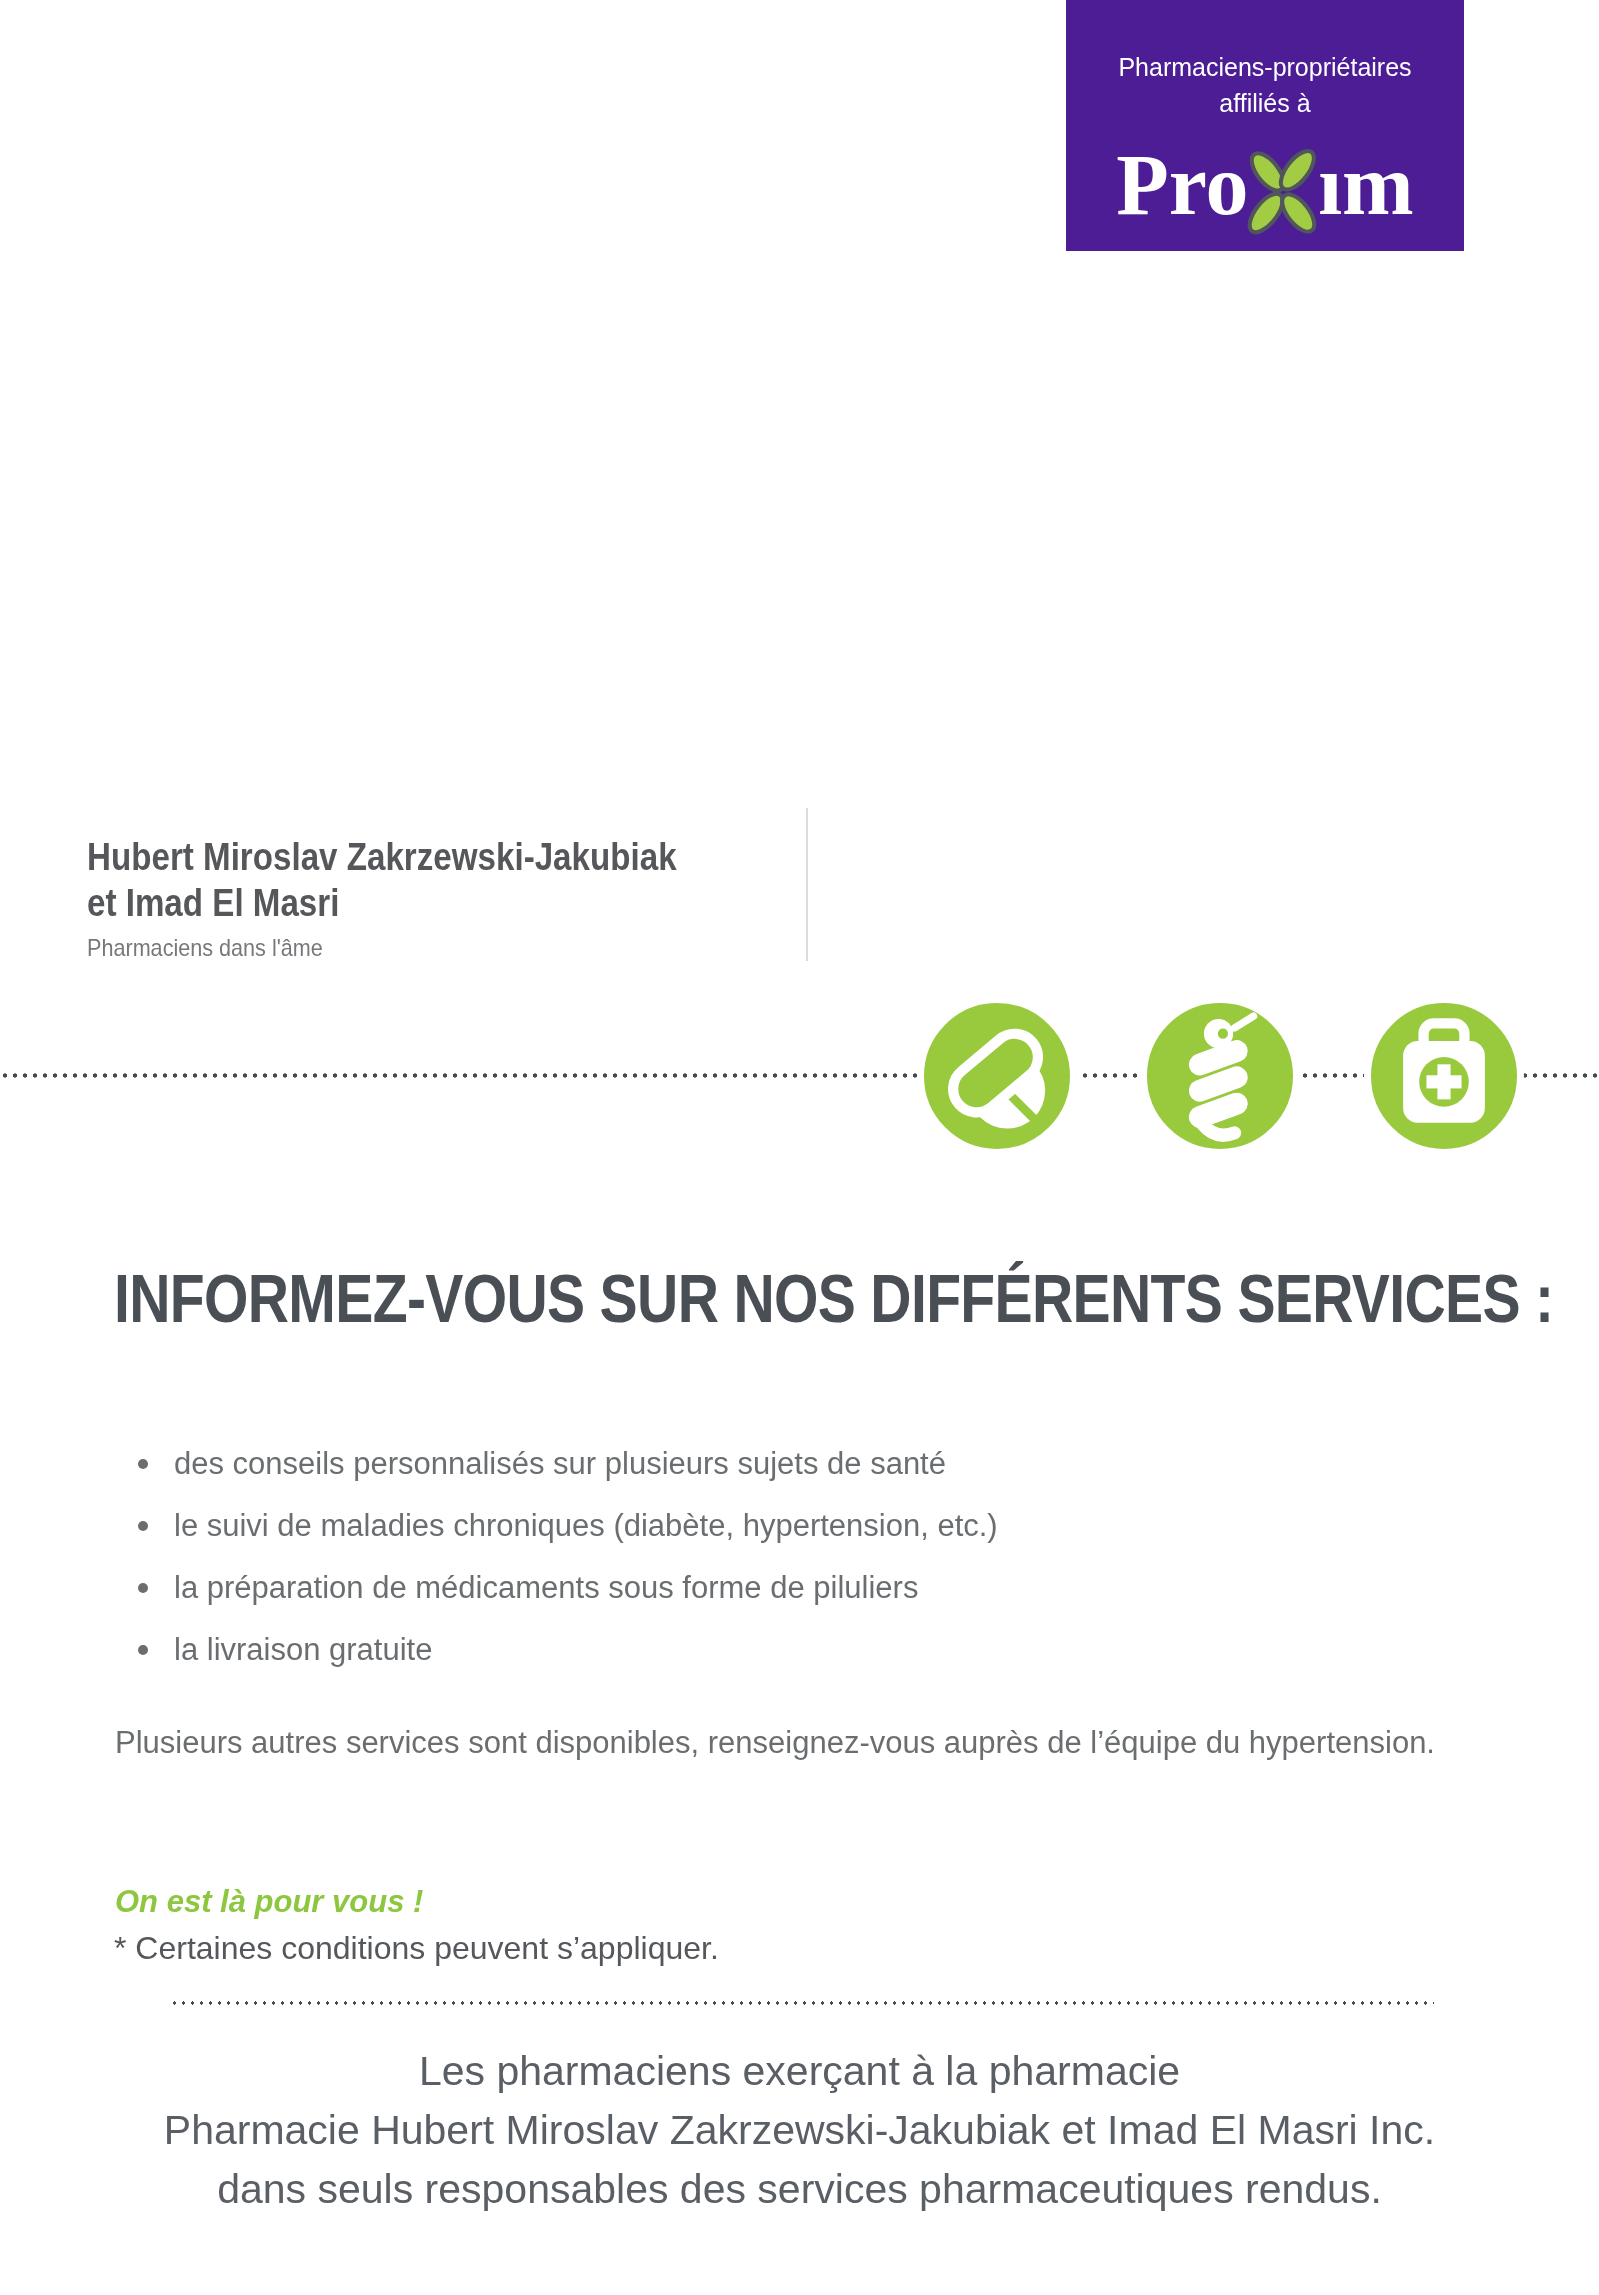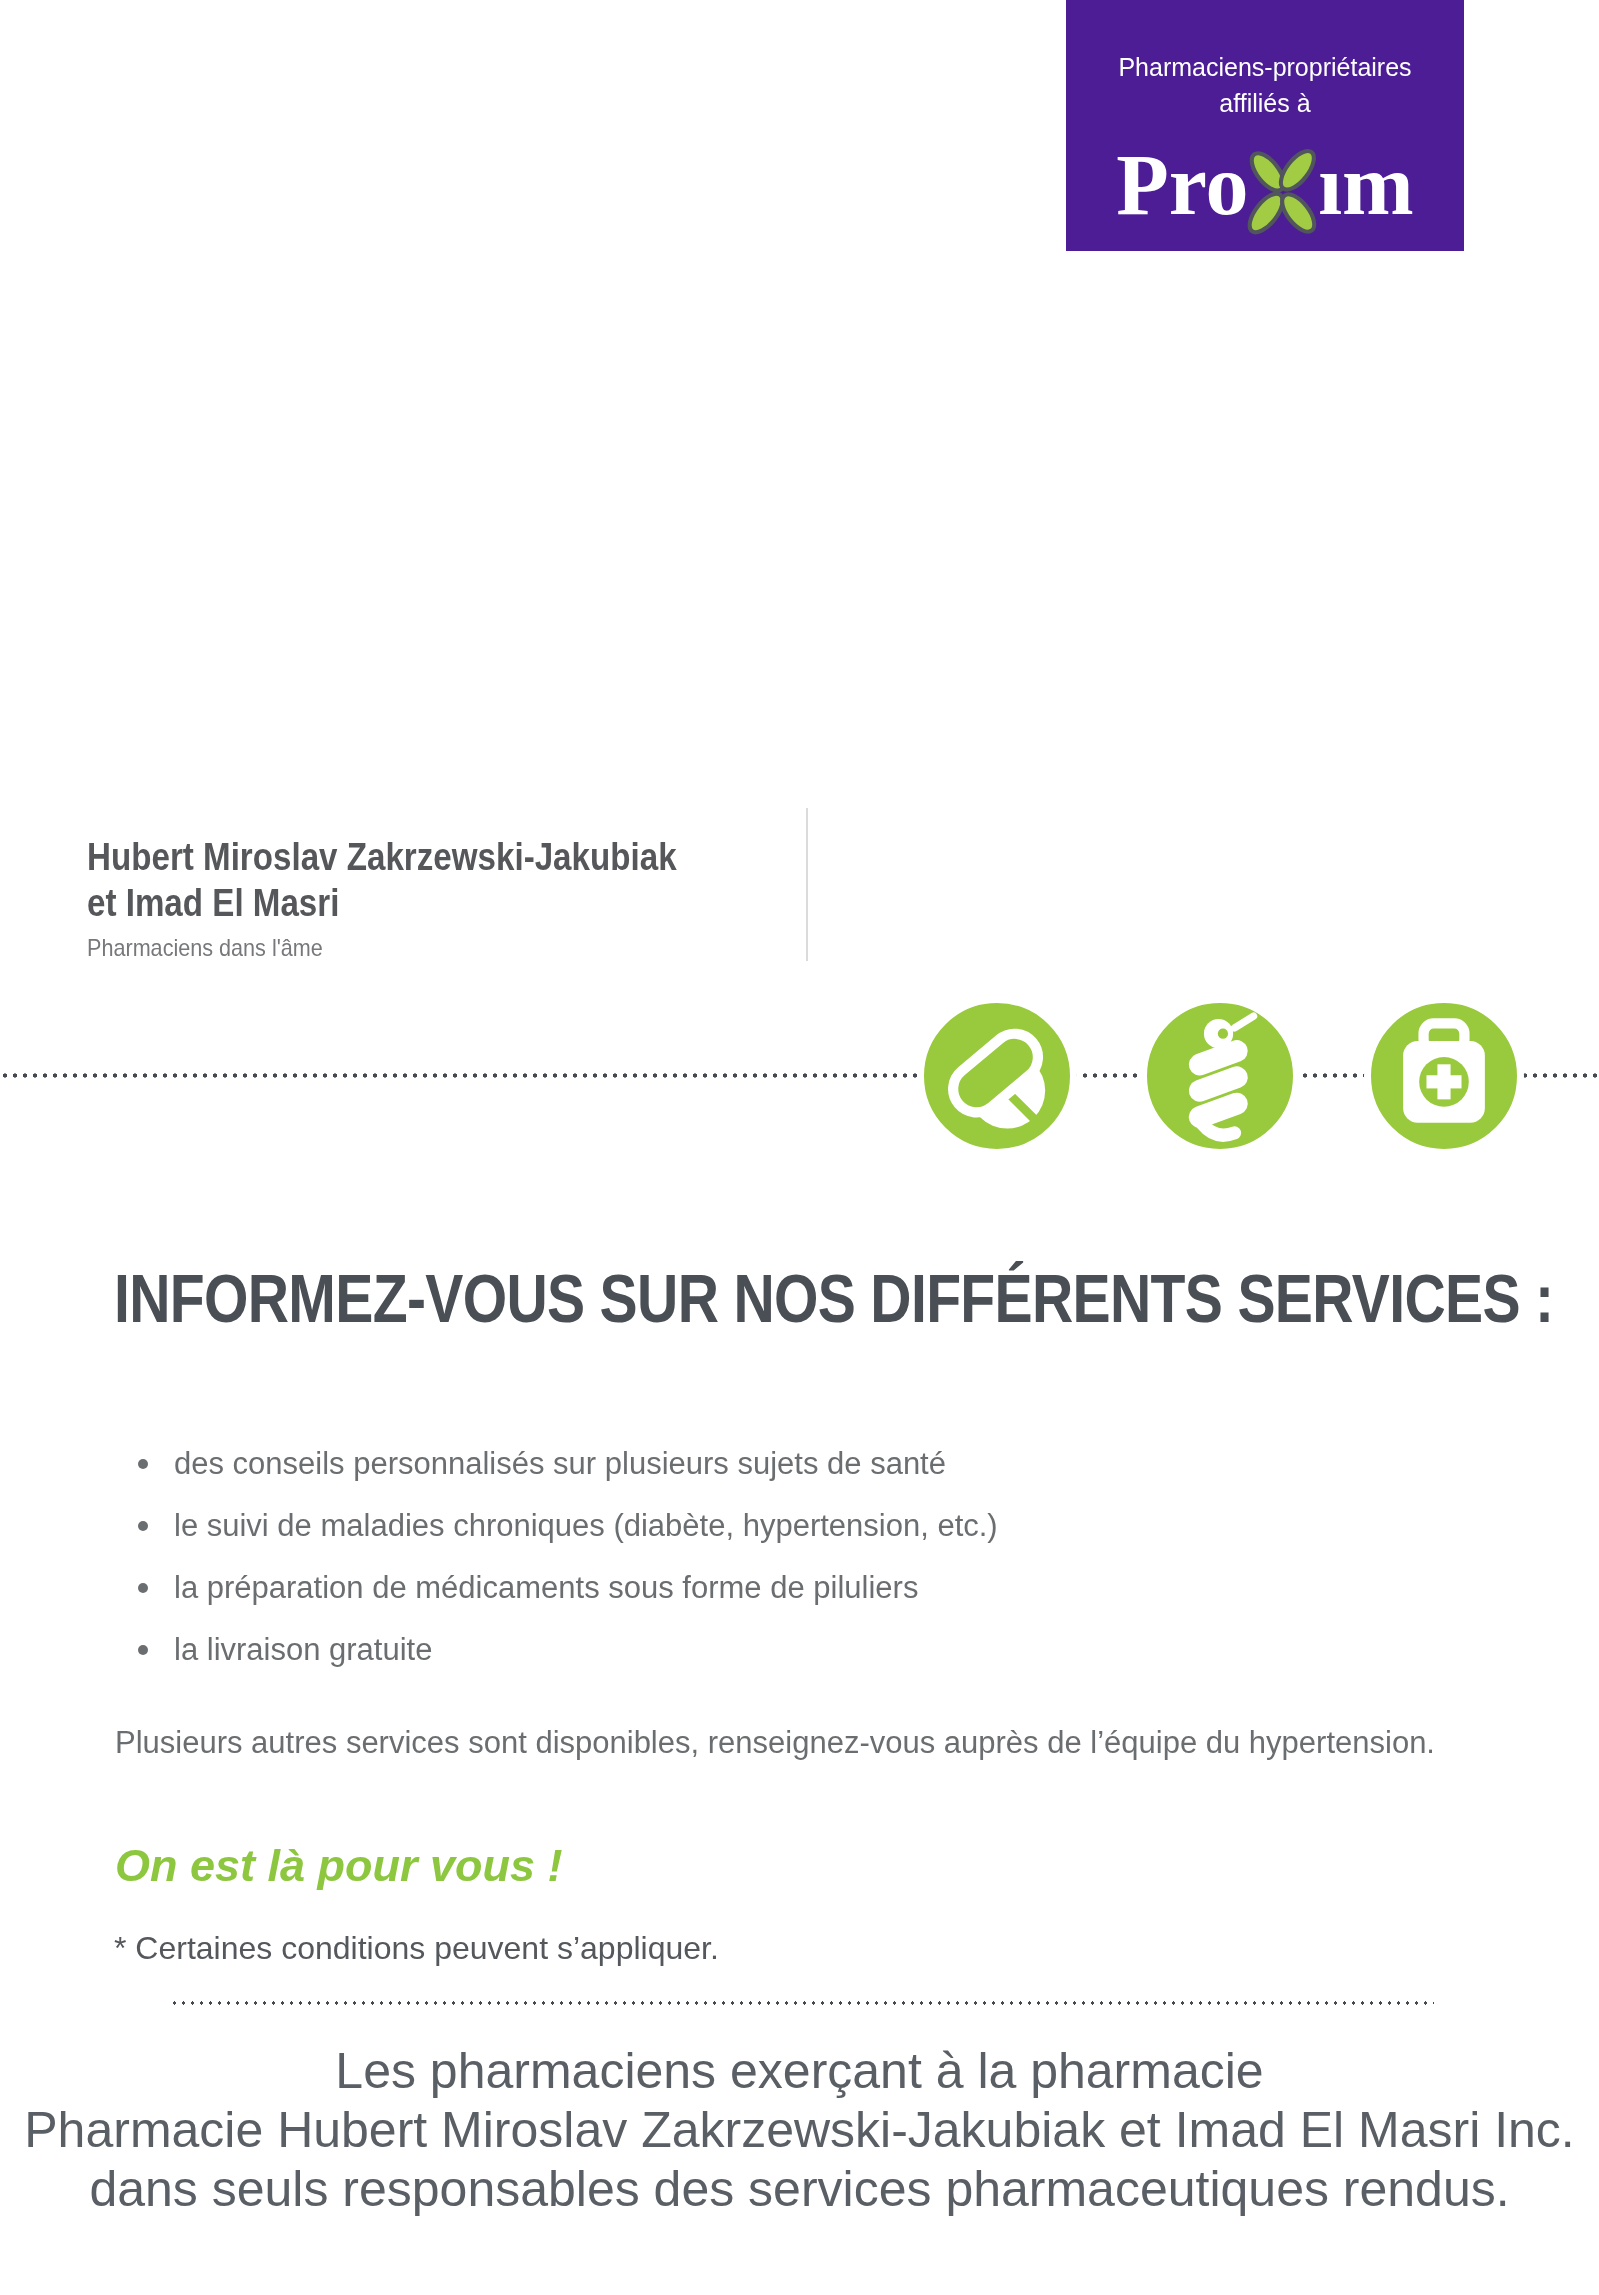--- a/index.html
+++ b/index.html
@@ -68,37 +68,37 @@
   .services-list li::before{
     content:"";position:absolute;left:6.6px;top:10.7px;width:10px;height:10px;
     border-radius:50%;background:#6B6E70;
   }
 
   .more-paragraph{
     position:absolute;left:115px;top:1719px;width:1368px;
     font-size:31px;line-height:47px;color:#6B6E70;
   }
   .slogan{
-    position:absolute;left:115px;top:1840px;
-    font-size:45px;font-weight:700;font-style:italic;color:#8DC63F;white-space:nowrap;
+    position:absolute;left:115px;top:1884px;
+    font-size:31px;font-weight:700;font-style:italic;color:#8DC63F;white-space:nowrap;
   }
   .footnote{
     position:absolute;left:114px;top:1930px;
     font-size:32px;color:#54575B;white-space:nowrap;
   }
 
   
   .dotline-bottom{
     position:absolute;left:170px;top:2001px;width:1264px;height:4.1px;
     background-image:radial-gradient(circle 1.8px at center,#454A50 97%,transparent 100%);
     background-size:9px 4.1px;
   }
   .footer{
     position:absolute;left:0;top:2042px;width:1599px;
-    text-align:center;font-size:50px;line-height:59px;color:#5A5F66;
+    text-align:center;font-size:41px;line-height:59px;color:#5A5F66;
   }
 </style>
 </head>
 <body>
 
 <div class="page">
 
   <div class="affiliation-box">
     <div class="affiliation-text">
       <div>Pharmaciens-propriétaires</div>

